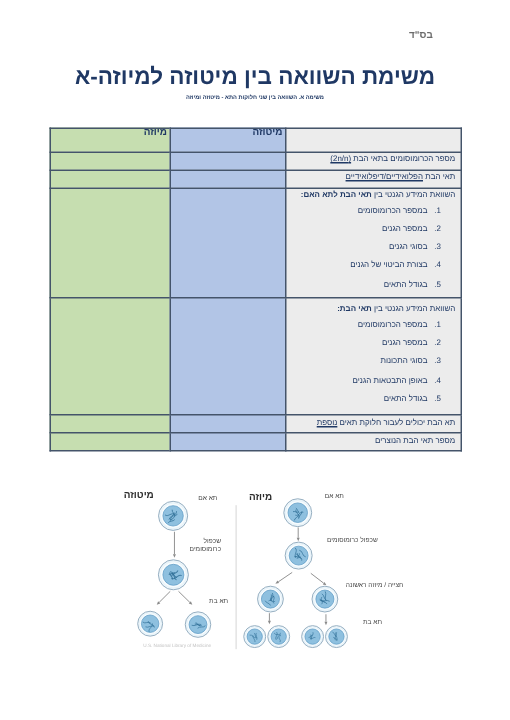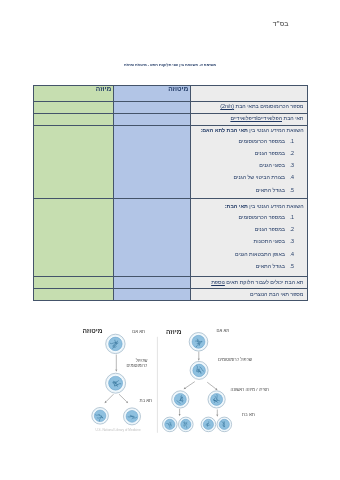--- a/index.html
+++ b/index.html
@@ -41,20 +41,21 @@
   #lbl-me-mother{left:216.5px;top:16.2px;}
   #lbl-me-step1{left:218px;top:44.8px;}
   #lbl-me-step2{left:230.5px;top:74.5px;}
   #lbl-me-daughter{left:242px;top:100px;}
 </style>
 </head>
 <body>
 
 <div class="page">
   <div class="bsd">בס"ד</div>
+  <h1 class="title">משימת השוואה בין מיטוזה למיוזה-א</h1>
   <div class="subtitle">משימה א. השוואה בין שני חלוקות התא - מיטוזה ומיוזה</div>
 
   <table class="main">
     <colgroup>
         <col style="width:117px">
         <col style="width:77px">
         <col style="width:80px">
       </colgroup>
     <tbody id="tbody">
         <tr style="height: 16px;">

